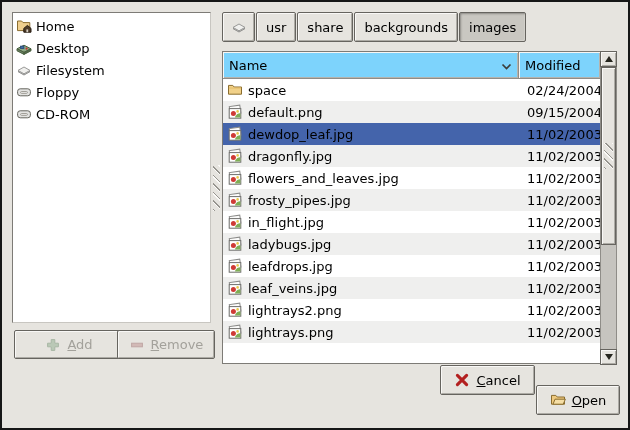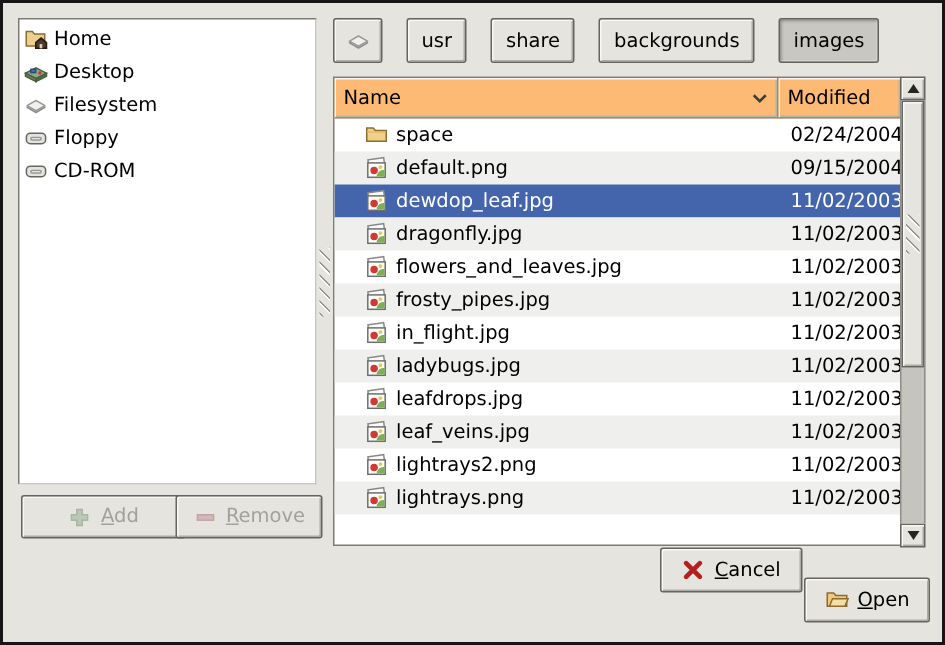--- a/index.html
+++ b/index.html
@@ -27,37 +27,37 @@
     padding-top:2px;
   }
   .place-row{height:22px;display:flex;align-items:center;gap:4px;padding-left:3px;}
   .icon16{width:16px;height:16px;flex:0 0 16px;display:inline-flex;}
   
   .splitter{position:absolute;left:209px;top:10px;width:11px;height:352px;
     display:flex;align-items:center;justify-content:center;}
   .grip-v{width:7px;height:46px;
     background:repeating-linear-gradient(45deg,#fbfaf8 0 1px,#97958f 1px 2px,transparent 2px 6px);}
   
-  .pathbar{position:absolute;left:220px;top:10px;height:30px;display:flex;gap:16px;}
+  .pathbar{position:absolute;left:220px;top:10px;height:30px;display:flex;gap:1px;}
   .path-btn{height:30px;padding:0 9px;}
   .path-btn.iconic{width:33px;padding:0;}
   
   .file-pane{position:absolute;left:220px;top:49px;width:379px;height:313px;
     background:#fff;border:1px solid #7d7b76;box-sizing:border-box;overflow:hidden;}
   .header-row{display:flex;height:27px;}
-  .hdr-cell{background:#fdba74;display:flex;align-items:center;padding:0 6px;
+  .hdr-cell{background:#7dd3fc;display:flex;align-items:center;padding:0 6px;
     border-right:1px solid #8f8d88;border-bottom:1px solid #8f8d88;box-sizing:border-box;
     box-shadow:inset 1px 1px 0 #f7f6f4,inset -1px -1px 0 #b5b3ad;}
   .hdr-name{width:296px;justify-content:space-between;}
   .hdr-mod{flex:1;border-right:none;}
   .rows{}
   .frow{display:flex;height:22px;align-items:center;}
   .frow.alt{background:#efefee;}
-  .frow.selected{background:#4464ab;color:#ffffff;gap:16px;}
-  .cell-name{flex:1;display:flex;align-items:center;gap:5px;padding-left:4px;overflow:hidden;margin-left:16px;}
+  .frow.selected{background:#4464ab;color:#000000;gap:16px;}
+  .cell-name{flex:1;display:flex;align-items:center;gap:5px;padding-left:4px;overflow:hidden;}
   .cell-date{width:80px;flex:0 0 80px;padding-left:7px;box-sizing:border-box;}
   
   .scrollbar{position:absolute;left:598px;top:49px;width:17px;height:314px;
     display:flex;flex-direction:column;box-sizing:border-box;}
   .sb-btn{height:16px;flex:0 0 16px;background:#e6e4df;border:1px solid #66645f;
     box-shadow:inset 1px 1px 0 #f9f8f6,inset -1px -1px 0 #adaba5;box-sizing:border-box;
     display:flex;align-items:center;justify-content:center;}
   .sb-track{flex:1;background:#c6c4bf;border:1px solid #8f8d88;border-top:none;border-bottom:none;
     position:relative;box-sizing:border-box;}
   .sb-thumb{position:absolute;left:0;top:0;width:100%;height:63%;background:#e6e4df;

